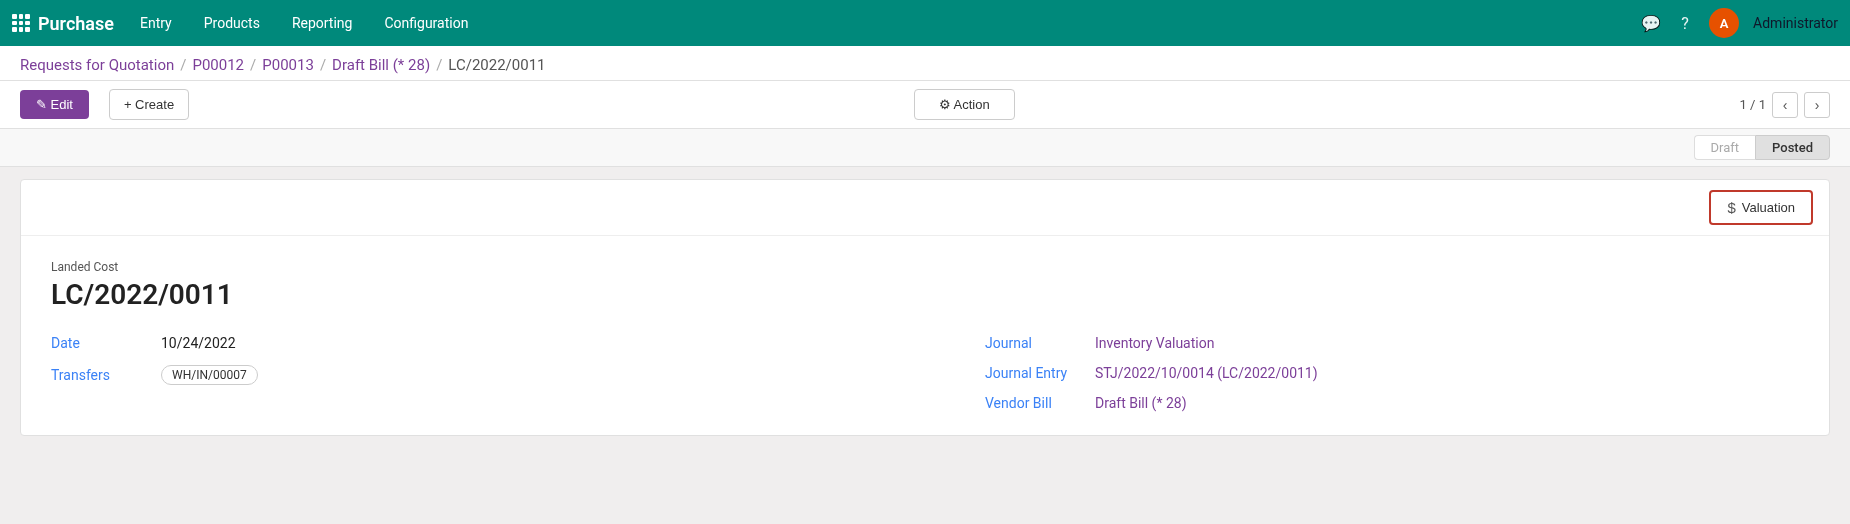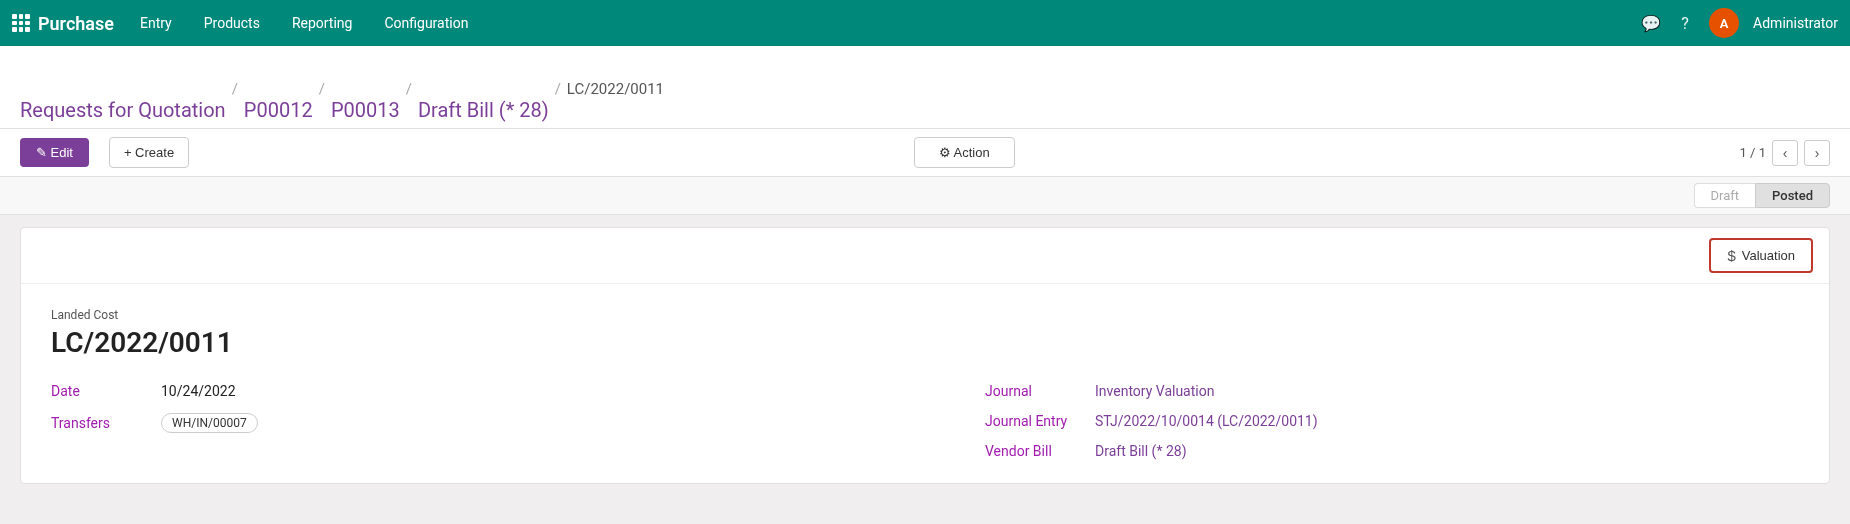--- a/index.html
+++ b/index.html
@@ -67,39 +67,38 @@
       background: #e65100;
       color: white;
       display: flex;
       align-items: center;
       justify-content: center;
       font-size: 13px;
       font-weight: 600;
       cursor: pointer;
     }
     .topnav-username {
-      color: #ffffff;
+      color: #0f172a;
       font-size: 14px;
       cursor: pointer;
     }
 
     
     .breadcrumb-bar {
       background: white;
       padding: 10px 20px 6px 20px;
       display: flex;
       align-items: center;
       gap: 0;
       border-bottom: 1px solid #e0e0e0;
     }
     .breadcrumb-item {
       color: #7c3f99;
-      font-size: 20px;
-      cursor: pointer;
-      margin-top: 42px;
+      font-size: 15px;
+      cursor: pointer;
     }
     .breadcrumb-sep {
       color: #aaa;
       margin: 0 6px;
       font-size: 15px;
     }
     .breadcrumb-current {
       color: #555;
       font-size: 15px;
     }
@@ -263,21 +262,21 @@
     .form-right {
       border-left: none;
       padding-left: 60px;
     }
     .field-row {
       display: flex;
       align-items: center;
       gap: 0;
     }
     .field-label {
-      color: #a21caf;
+      color: #3b82f6;
       font-size: 14px;
       min-width: 110px;
       flex-shrink: 0;
     }
     .field-value {
       color: #222;
       font-size: 14px;
     }
     .field-value-link {
       color: #7c3f99;

